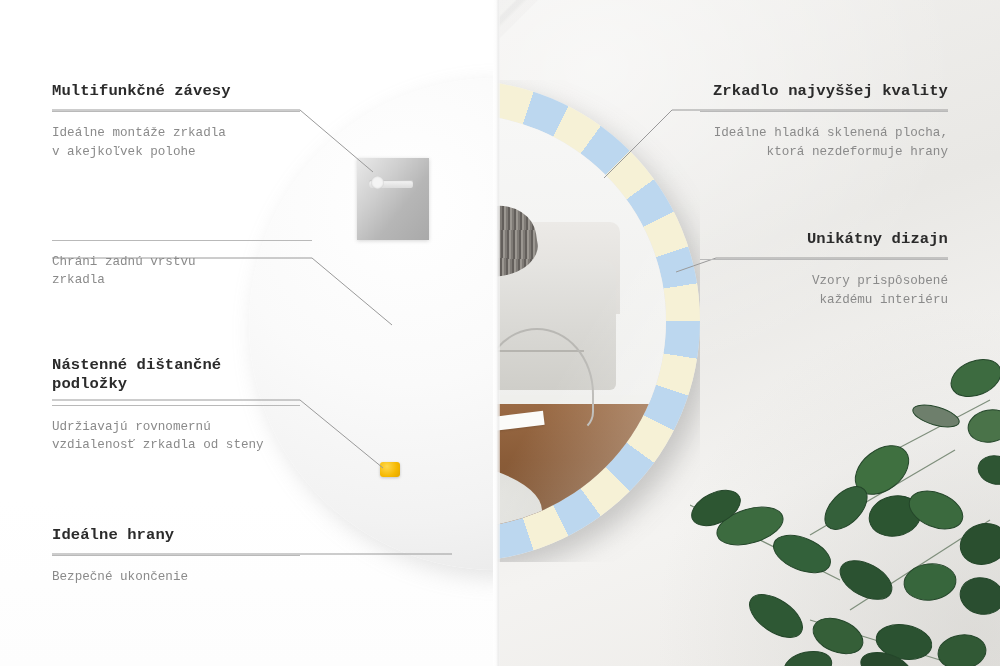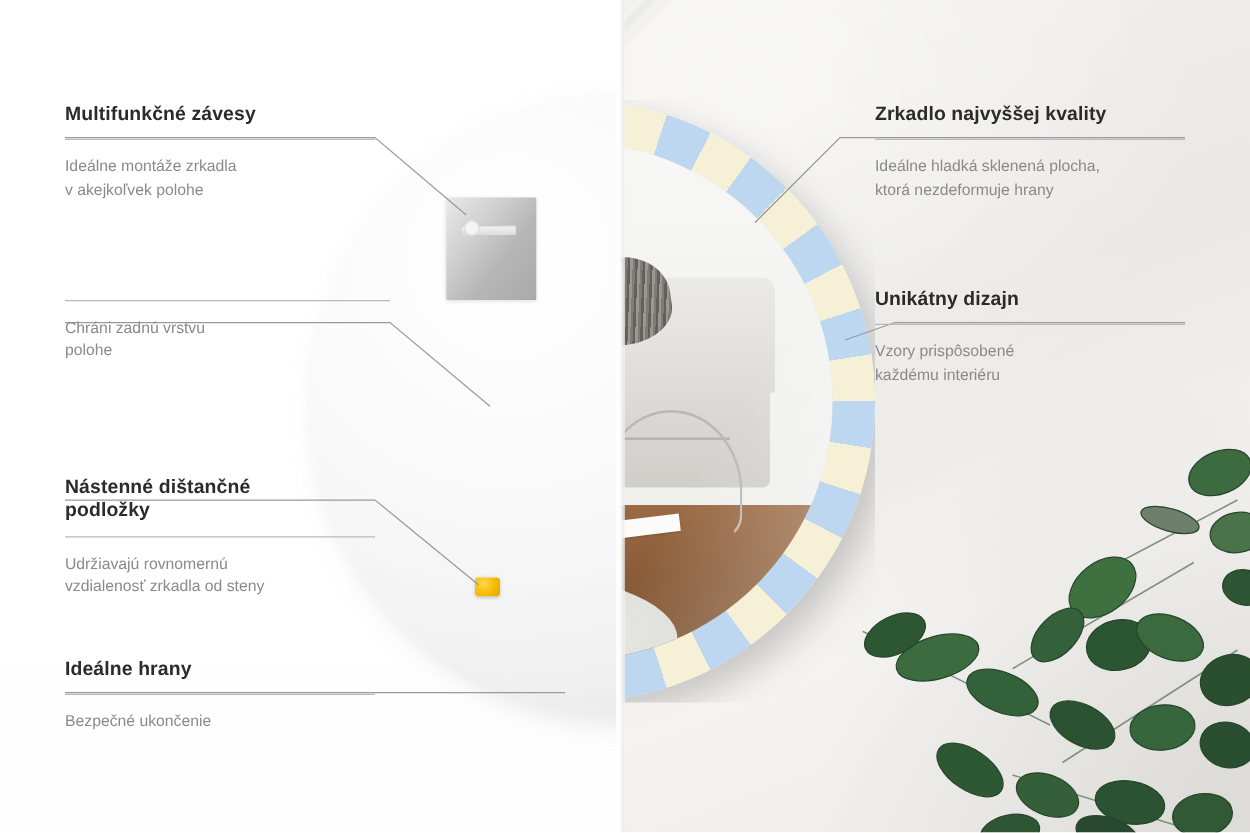--- a/index.html
+++ b/index.html
@@ -10,20 +10,21 @@
   body {
     font-family: "Liberation Sans", sans-serif;
   }
 
   #stage {
     position: relative;
     width: 1000px;
     height: 666px;
     overflow: hidden;
     background: #ffffff;
+    font-family: Liberation Mono, monospace;
   }
 
   
   .photo-half {
     position: absolute;
     left: 495px;
     top: 0;
     width: 505px;
     height: 666px;
     overflow: hidden;
@@ -262,21 +263,21 @@
     height:1px;
     background:#b9b9b9;
     margin:10px 0 12px 0;
   }
   .callout .body{
     font-size:12.6px;
     color:#8a8a8a;
     line-height:1.45;
     white-space:pre-line;
   }
-  .callout.right{ text-align:left; }
+  .callout.right{ text-align:right; }
 
   
   .leaders{
     position:absolute;
     left:0; top:0;
     width:1000px; height:666px;
     pointer-events:none;
   }
 
   
@@ -376,24 +377,24 @@
   <div class="callout" style="left:52px; top:82px; width:248px;">
     <div class="title">Multifunkčné závesy</div>
     <div class="rule"></div>
     <div class="body">Ideálne montáže zrkadla
 v akejkoľvek polohe</div>
   </div>
 
   <div class="callout" style="left:52px; top:230px; width:260px;">
     <div class="rule"></div>
     <div class="body">Chráni zadnú vrstvu
-polohe</div>
-  </div>
-
-  <div class="callout" style="left:52px; top:356px; width:248px;margin-top:24px;">
+zrkadla</div>
+  </div>
+
+  <div class="callout" style="left:52px; top:356px; width:248px;">
     <div class="title">Nástenné dištančné
 podložky</div>
     <div class="rule"></div>
     <div class="body">Udržiavajú rovnomernú
 vzdialenosť zrkadla od steny</div>
   </div>
 
   <div class="callout" style="left:52px; top:526px; width:248px;">
     <div class="title">Ideálne hrany</div>
     <div class="rule"></div>

